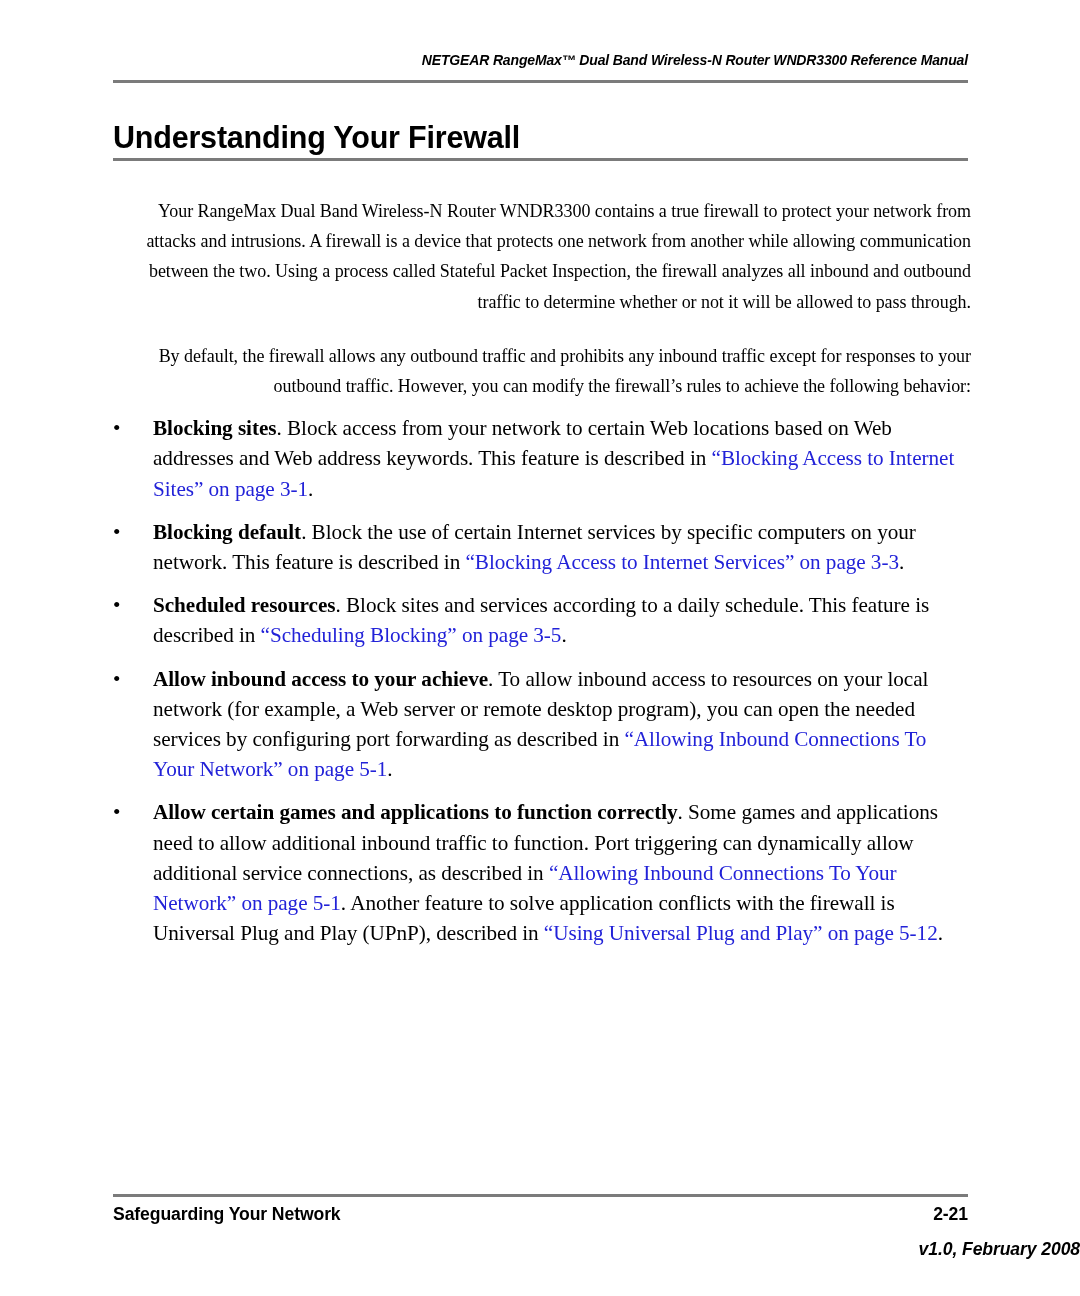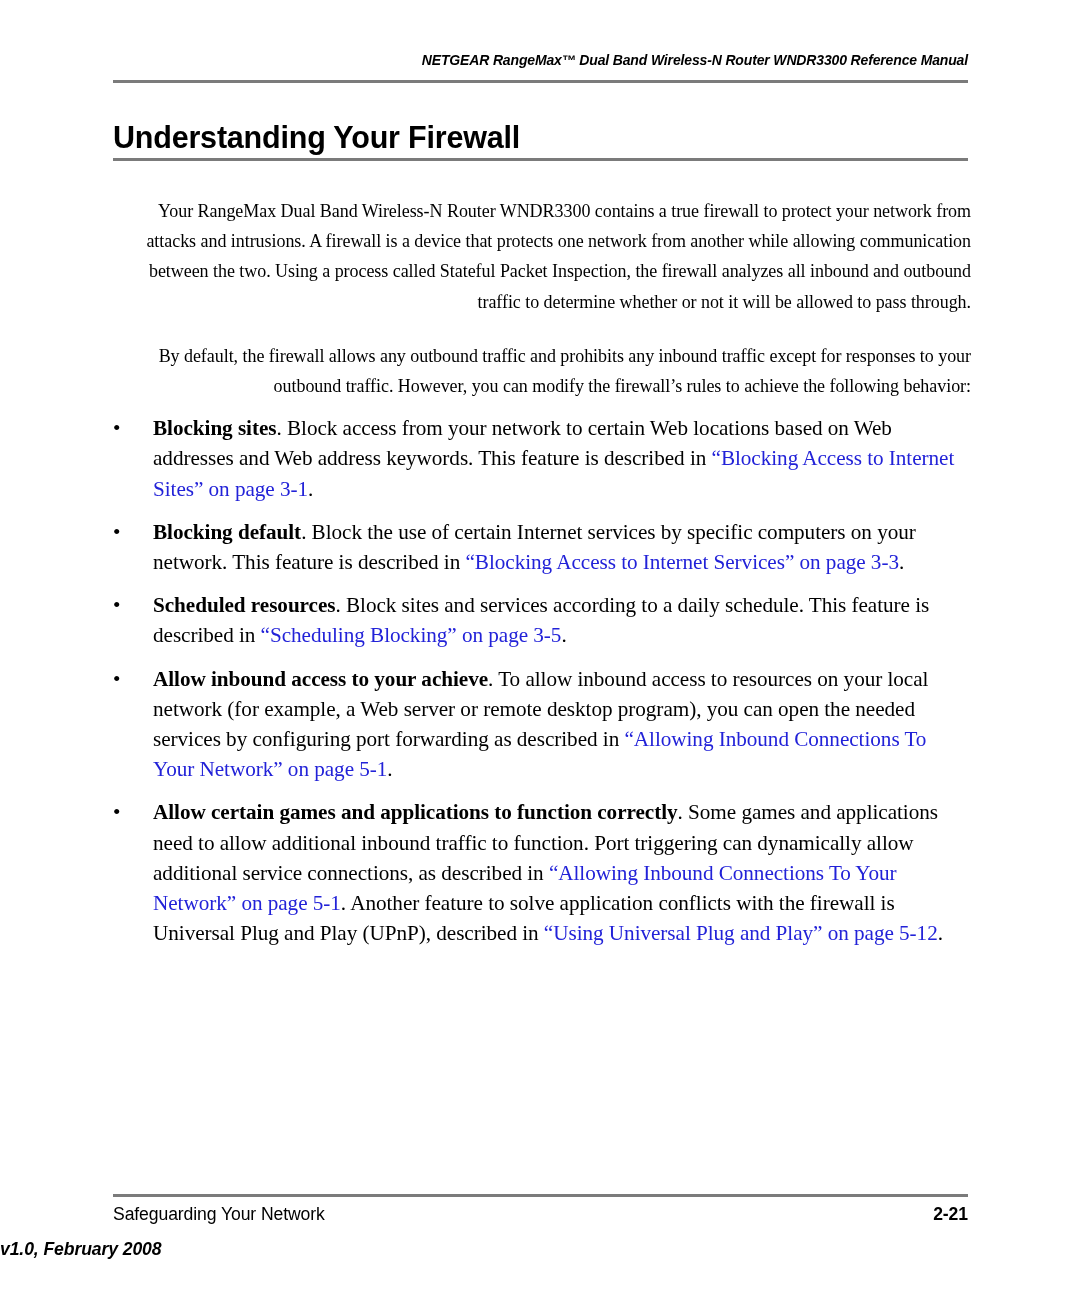--- a/index.html
+++ b/index.html
@@ -118,42 +118,42 @@
     width: 855px;
     height: 3px;
     background: #7b7b7b;
   }
   .foot-left {
     position: absolute;
     left: 113px;
     top: 1204px;
     font-family: "Liberation Sans", "DejaVu Sans", sans-serif;
     font-size: 17.6px;
-    font-weight: 400;
+    font-weight: 700;
     letter-spacing: -0.1px;
     color: #000;
   }
   .foot-right {
     position: absolute;
     left: 113px;
     top: 1204px;
     width: 855px;
     text-align: right;
     font-family: "Liberation Sans", "DejaVu Sans", sans-serif;
     font-size: 17.6px;
     font-weight: bold;
     letter-spacing: -0.1px;
     color: #000;
   }
   .foot-center {
     position: absolute;
     left: 0;
     top: 1239px;
     width: 1080px;
-    text-align: left;
+    text-align: right;
     font-family: "Liberation Sans", "DejaVu Sans", sans-serif;
     font-style: italic;
     font-weight: bold;
     font-size: 17.6px;
     letter-spacing: -0.1px;
     color: #000;
   }
 </style>
 </head>
 <body>

